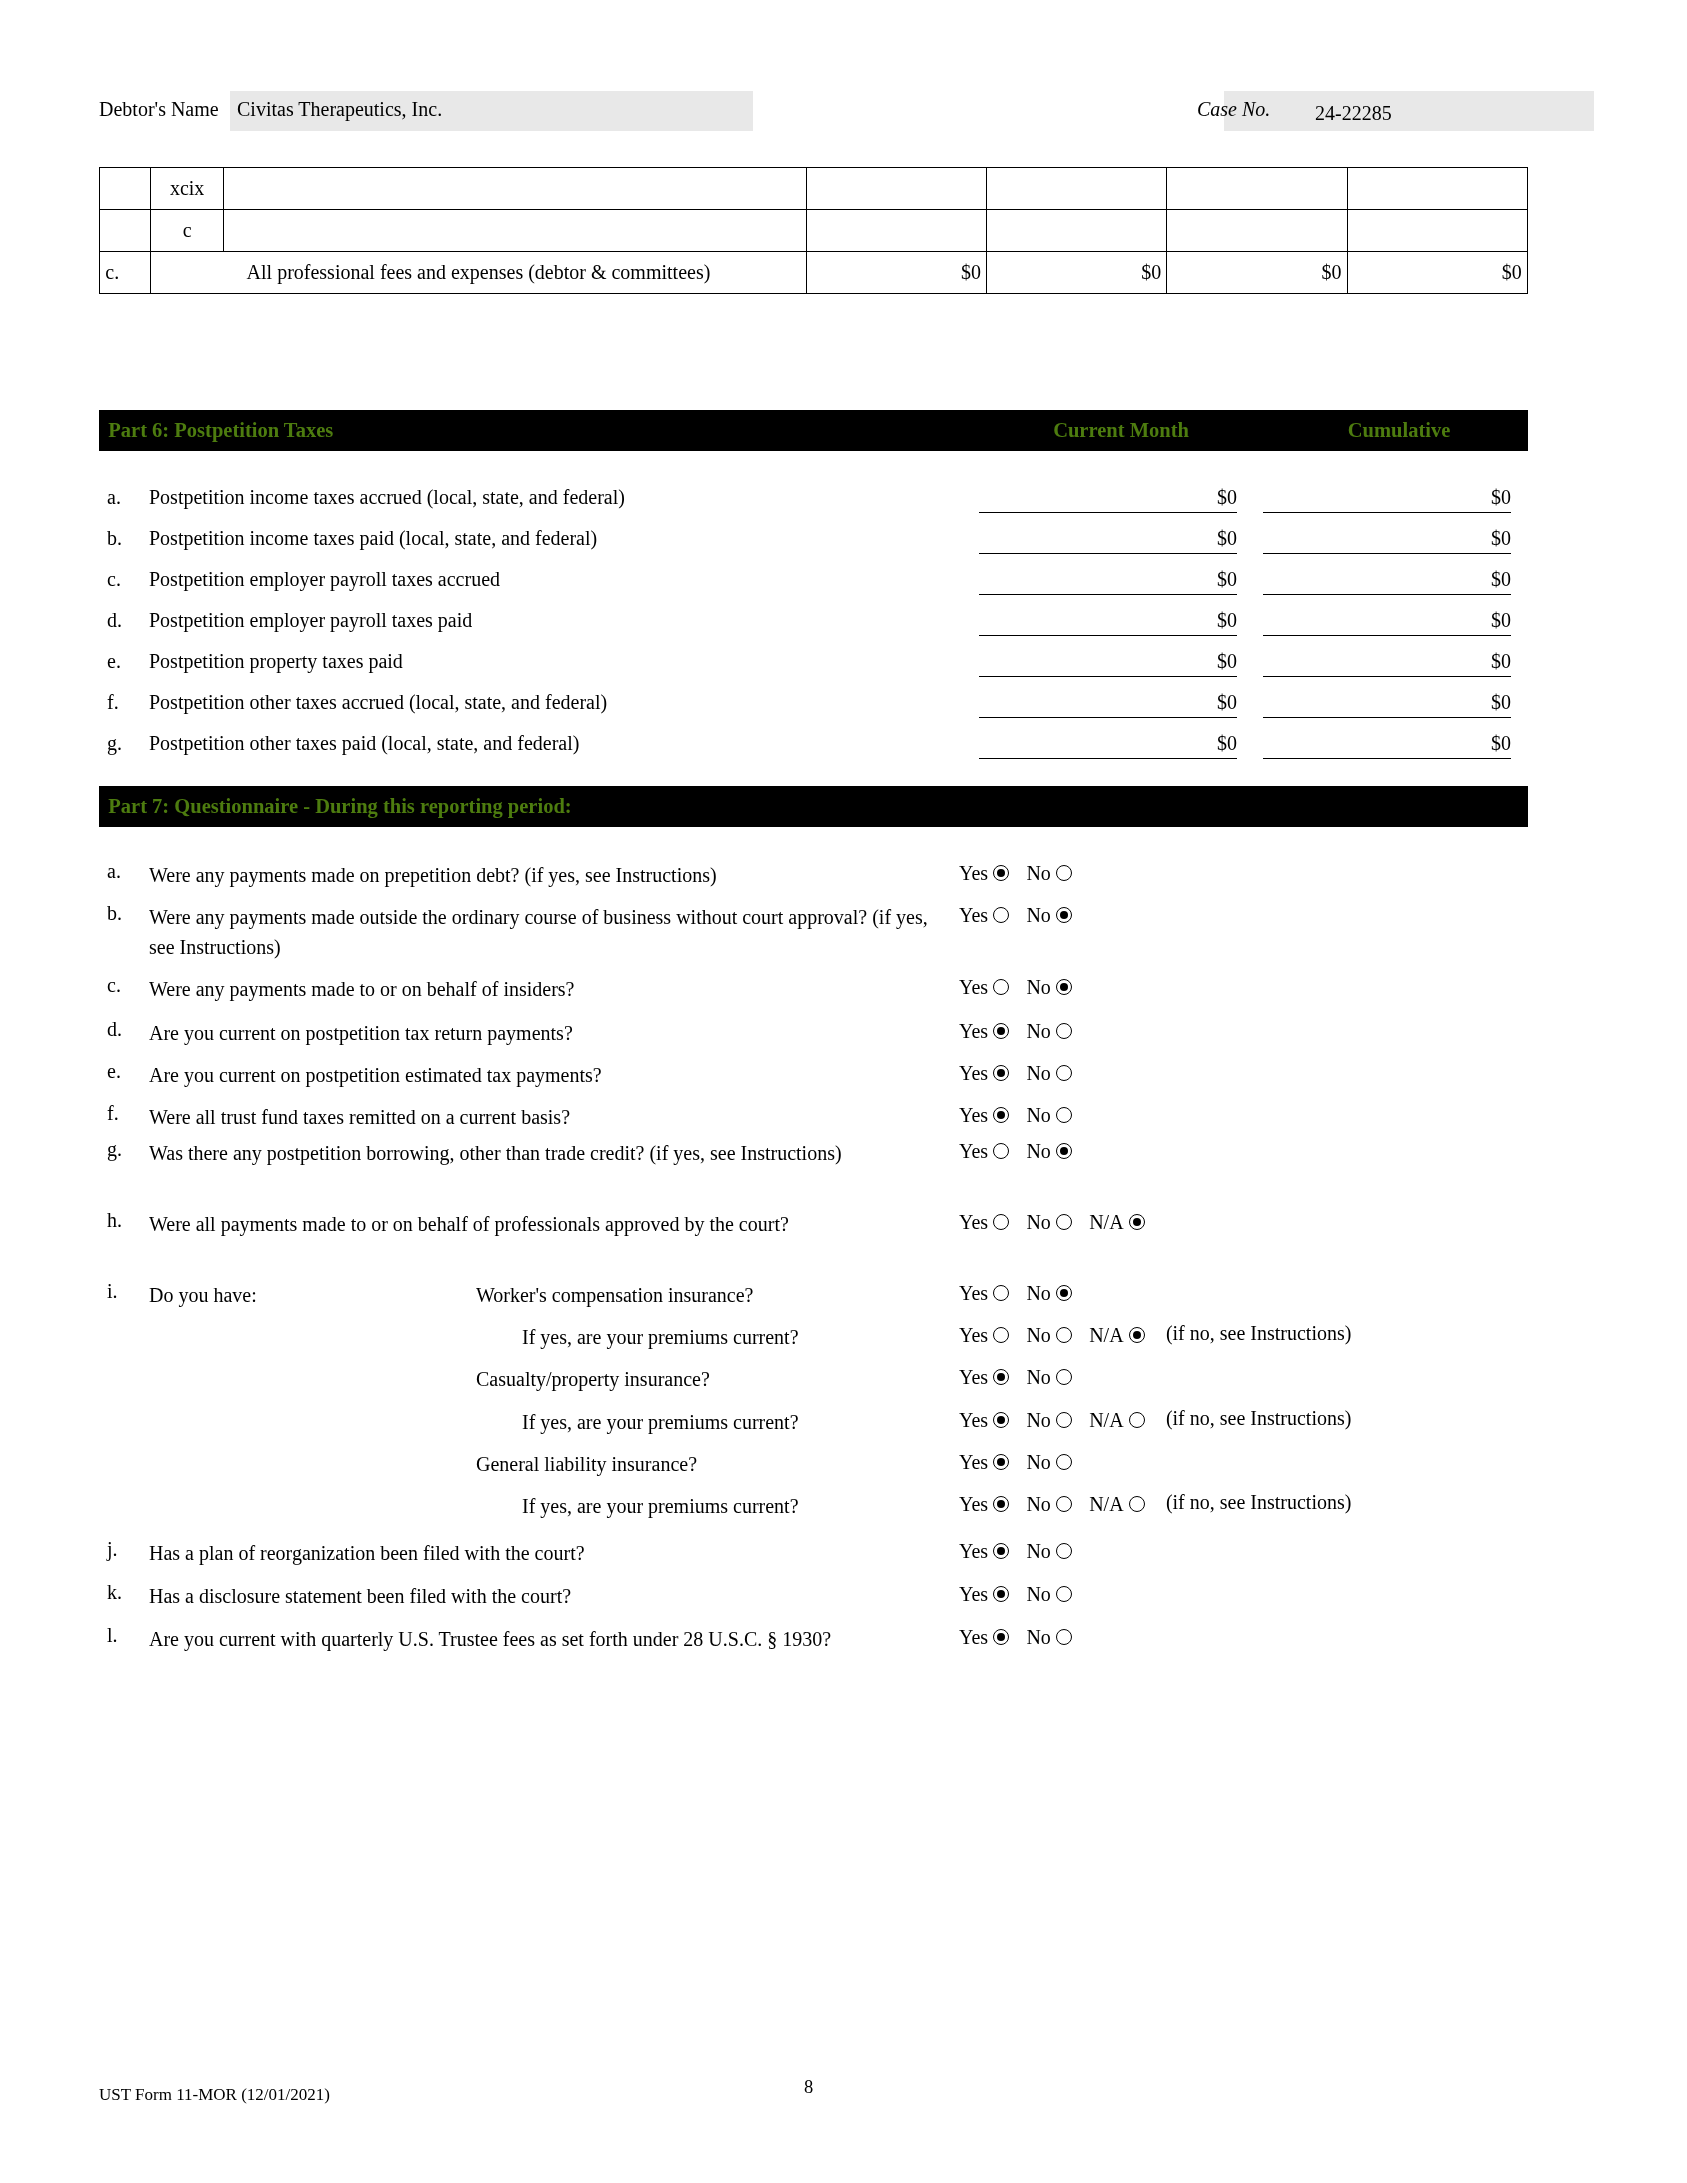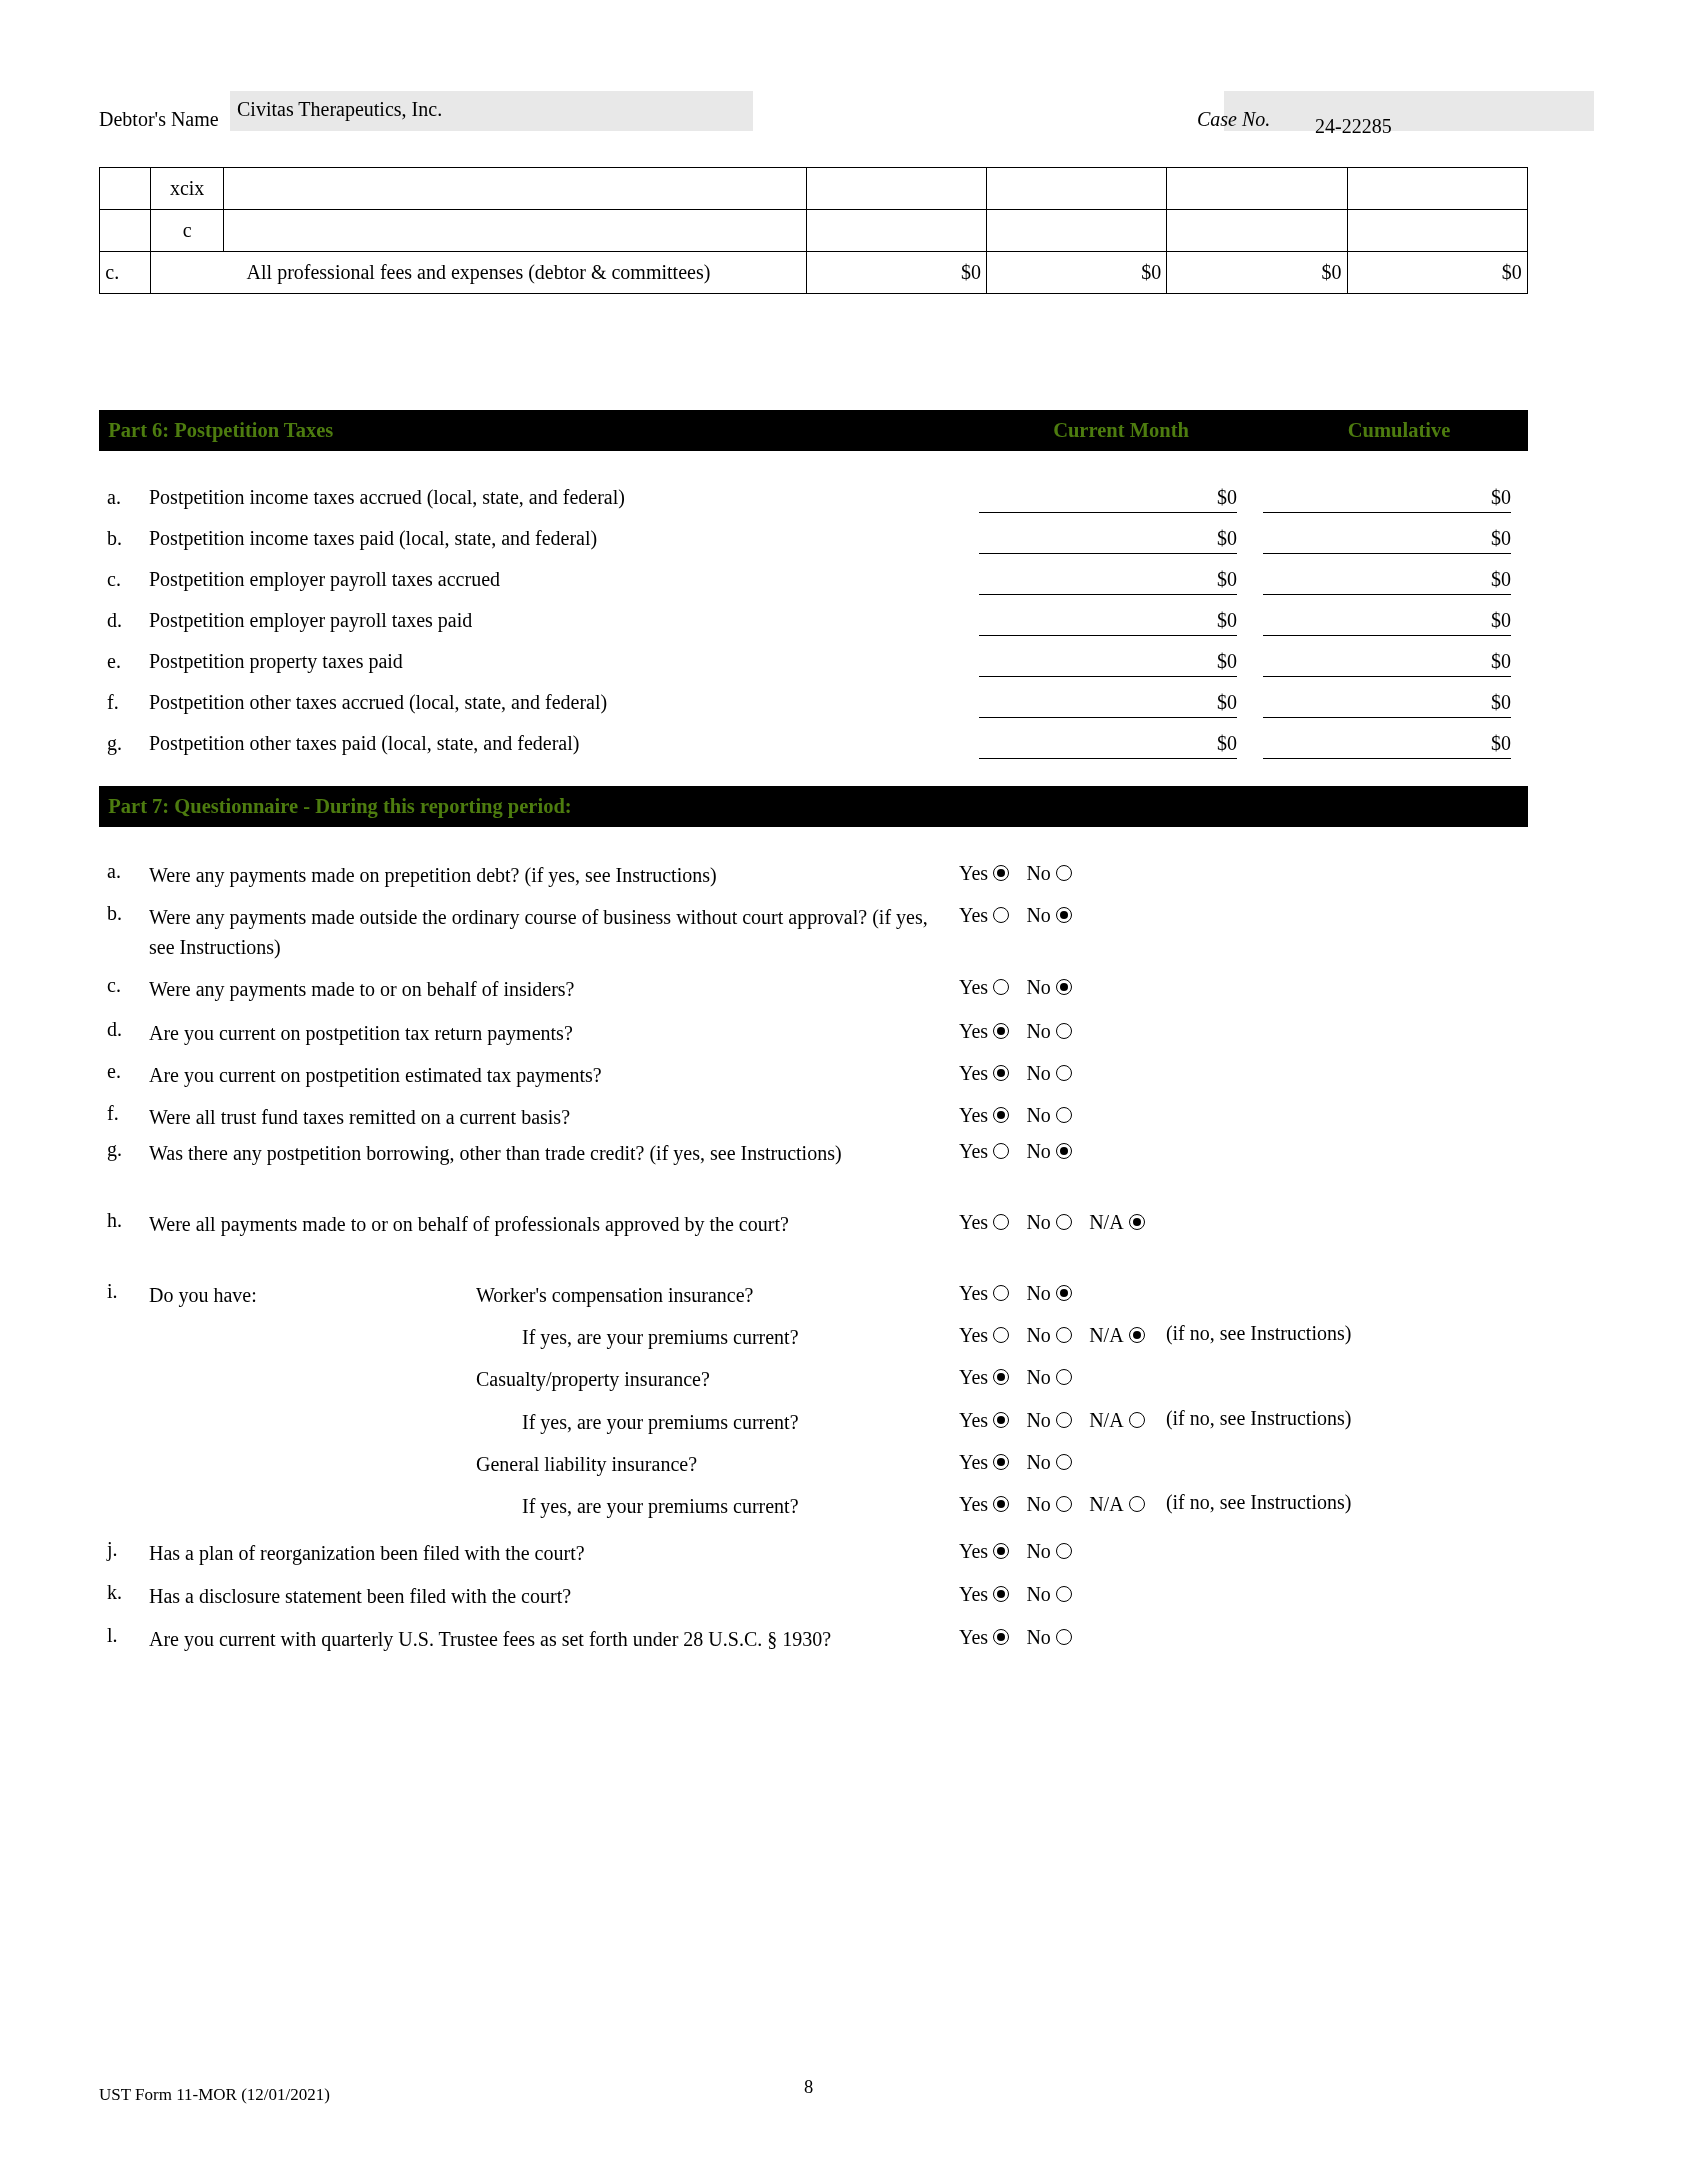--- a/index.html
+++ b/index.html
@@ -27,21 +27,20 @@
     position: absolute;
     left: 99px;
     top: 91px;
     width: 1489px;
     height: 46px;
   }
   .hdr-label {
     position: absolute;
     font-size: 20px;
     white-space: nowrap;
-    margin-top: 10px;
   }
   .hdr-fill {
     position: absolute;
     background: #e8e8e8;
     height: 40px;
   }
   .hdr-value {
     position: absolute;
     font-size: 20px;
     white-space: nowrap;
@@ -221,21 +220,21 @@
 <body>
 
 <div class="page">
 
   <div class="header">
     <div class="hdr-fill" style="left:131px; top:0; width:523px;"></div>
     <div class="hdr-fill" style="left:1125px; top:0; width:370px;"></div>
     <div class="hdr-label" style="left:0; top:6.6px;">Debtor's Name</div>
     <div class="hdr-value" style="left:138px; top:6.6px;">Civitas Therapeutics, Inc.</div>
     <div class="hdr-label" style="left:1098px; top:6.6px;font-style:italic;">Case No.</div>
-    <div class="hdr-value" style="left:1216px; top:24px;">24-22285</div>
+    <div class="hdr-value" style="left:1216px; top:11px;">24-22285</div>
   </div>
 
   <table class="toptable">
     <tbody>
         <tr>
       <td class="c-letter"></td>
       <td class="c-rom">xcix</td>
       <td class="c-desc"></td>
       <td class="c-num"></td>
       <td class="c-num"></td>

